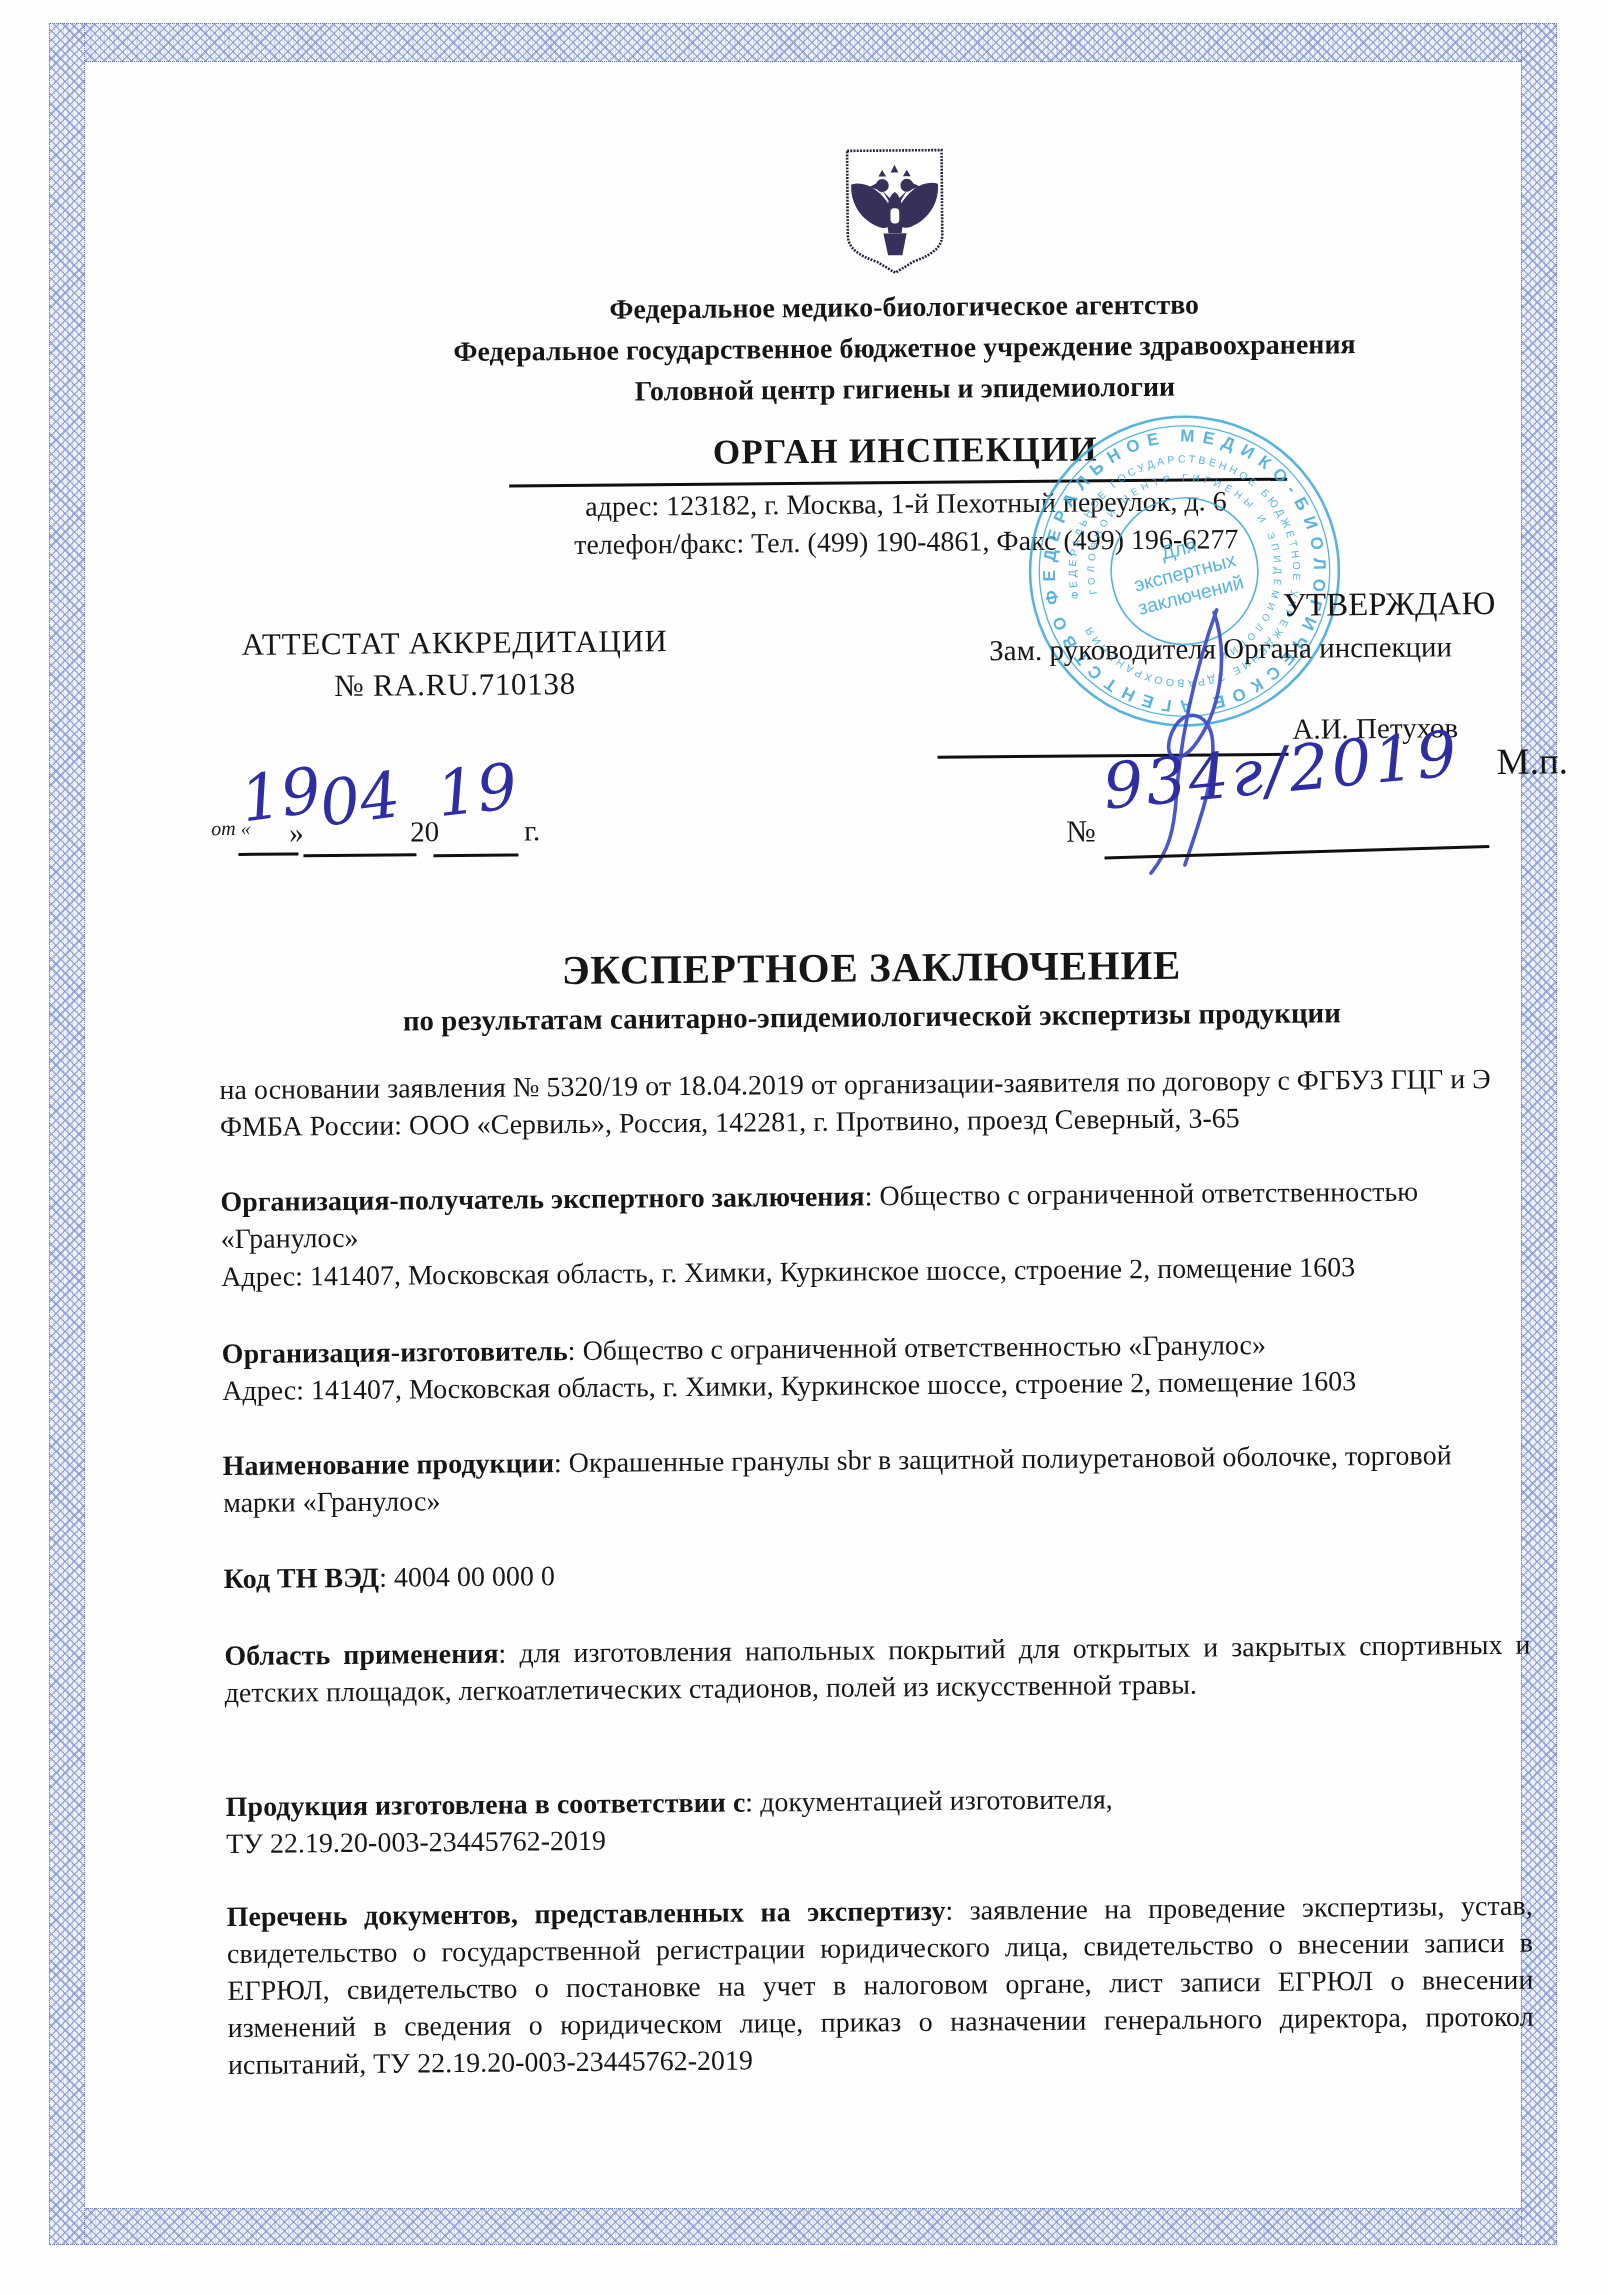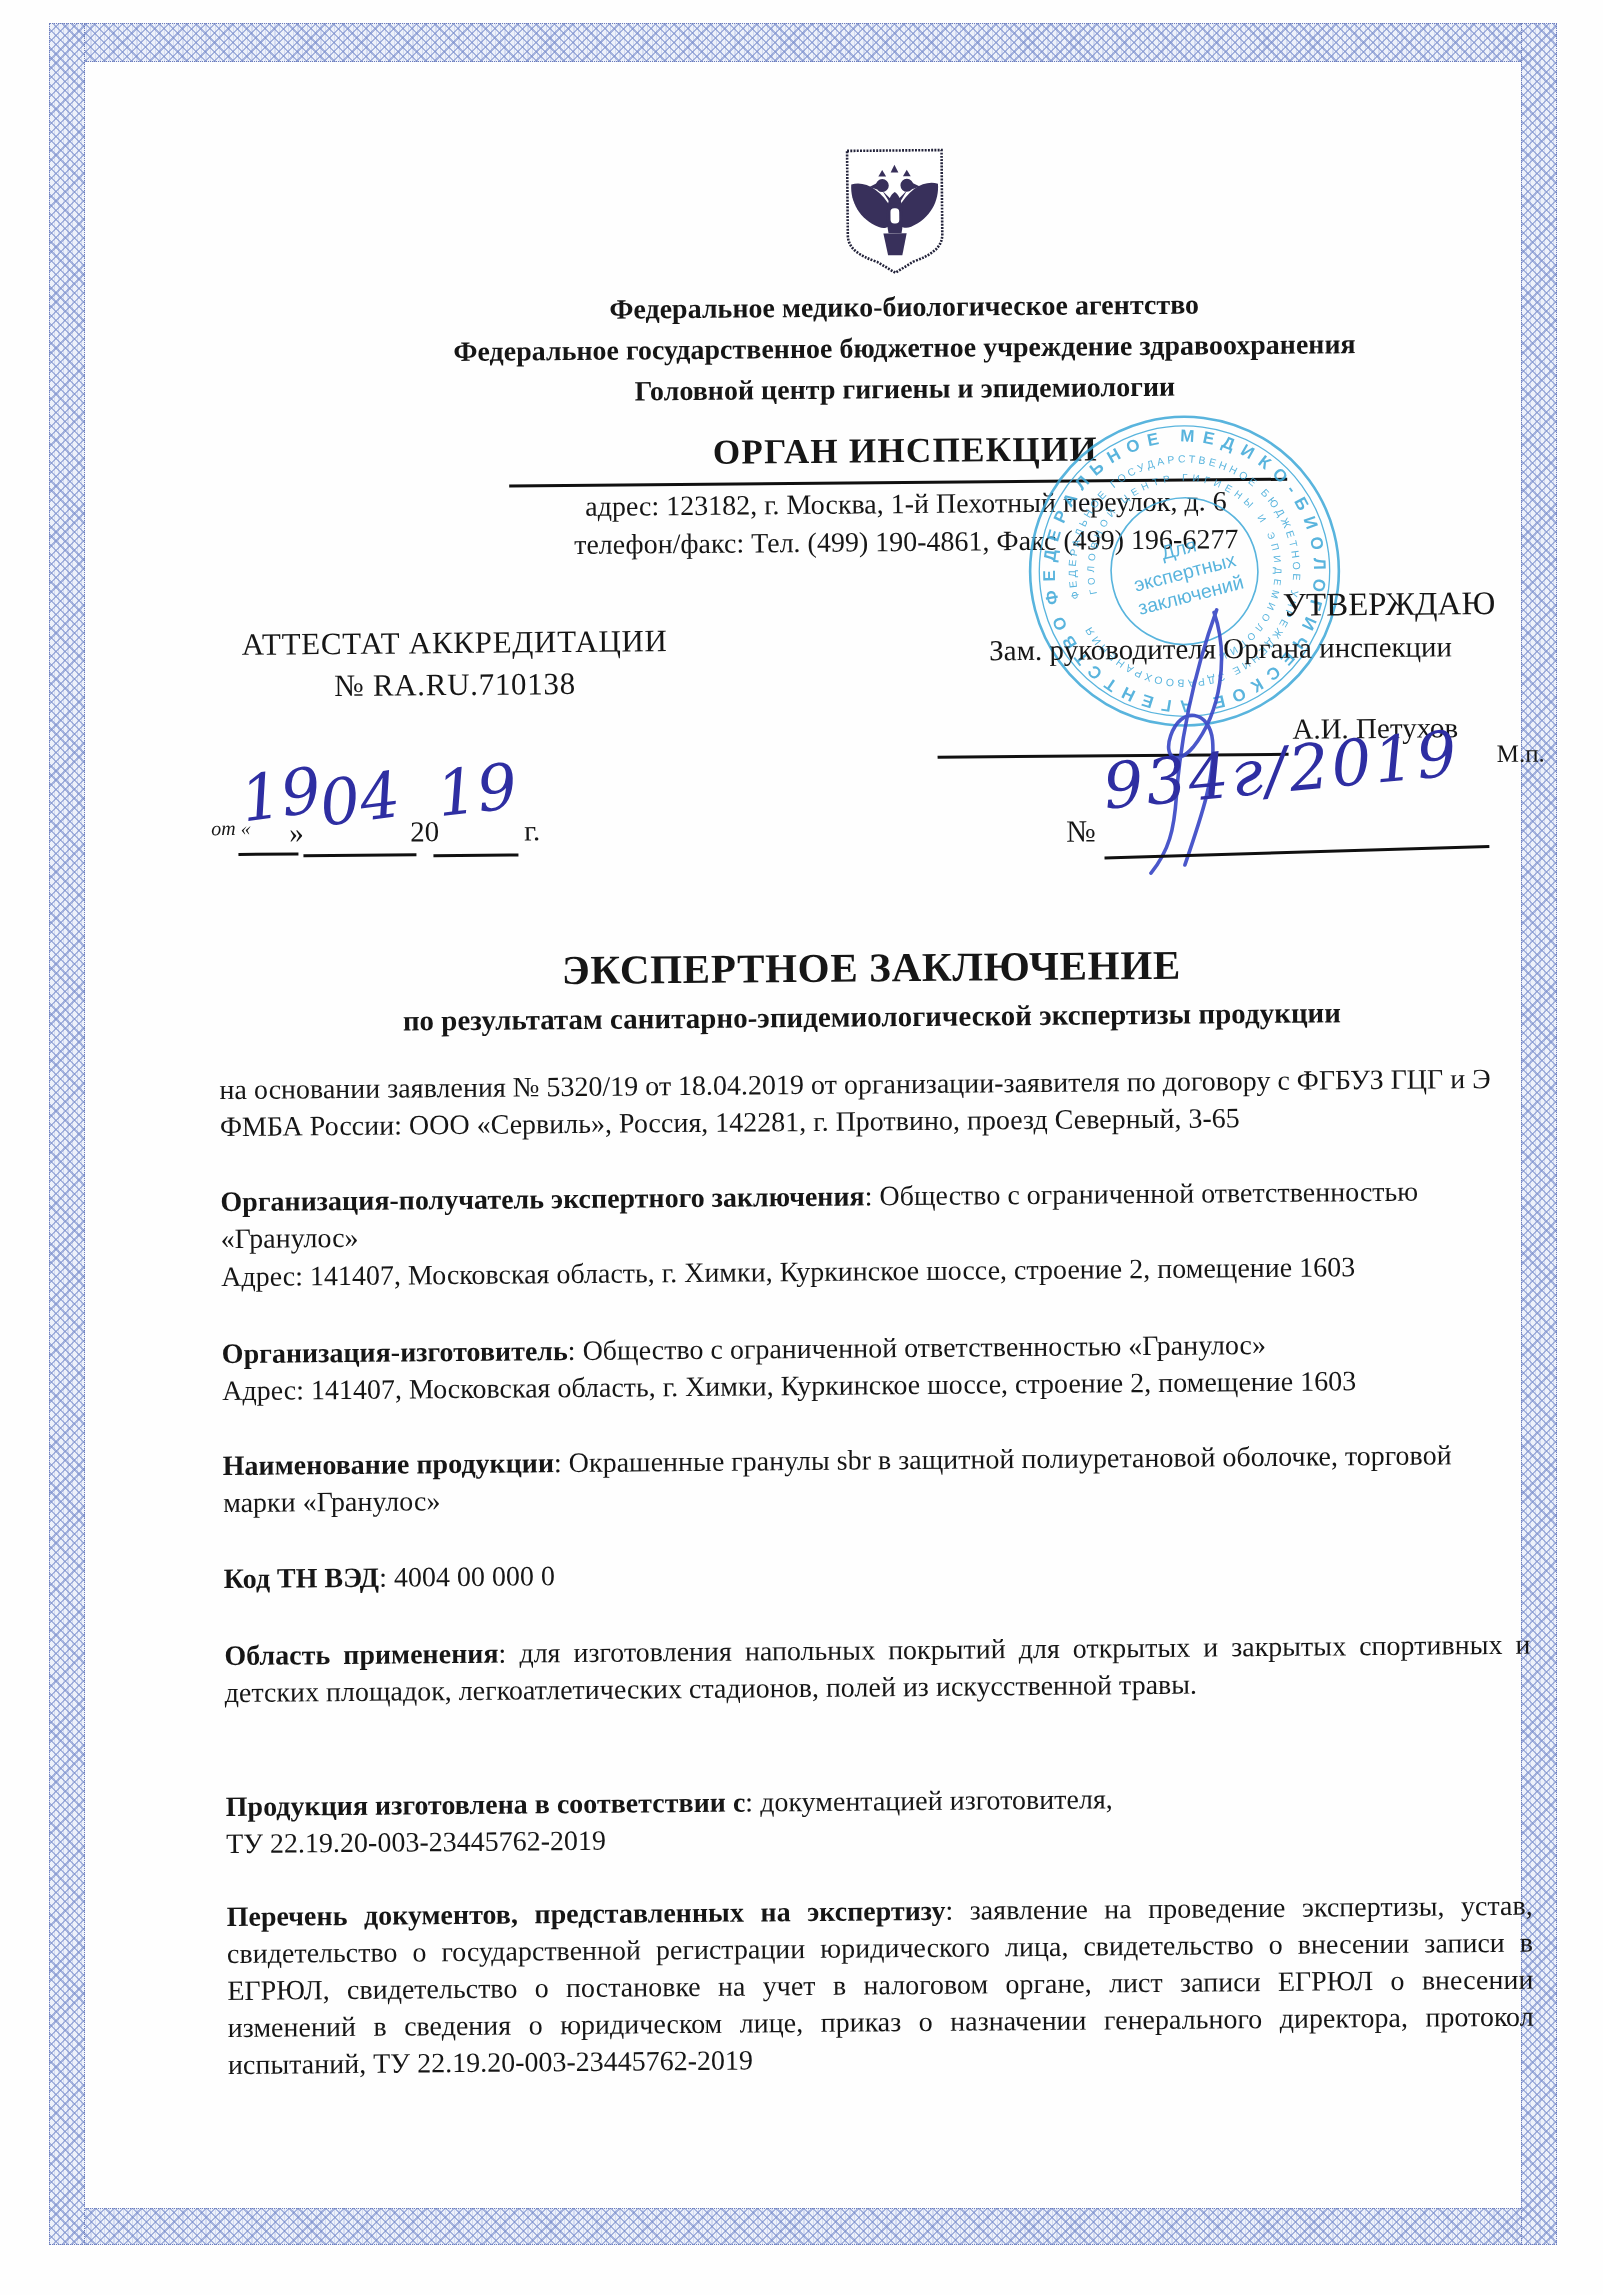--- a/index.html
+++ b/index.html
@@ -28,21 +28,21 @@
   .hdr{left:295px;top:287px;width:1231px;text-align:center;font-weight:bold;font-size:28px;line-height:41px;}
   .organ{left:295px;top:432px;width:1231px;text-align:center;font-weight:bold;font-size:35px;letter-spacing:1.3px;}
   .organ-underline{left:514px;top:482px;width:778px;height:3.3px;background:#101010;}
   .addr{left:295px;top:486px;width:1231px;text-align:center;font-size:28px;line-height:38px;}
 
   .accr{left:196px;top:619px;width:524px;text-align:center;font-size:31px;line-height:42px;letter-spacing:0.7px;}
   .approve-label{left:962px;top:591px;width:537px;text-align:right;padding-right:19.6px;font-size:33px;}
   .approve-pos{left:936px;top:636px;width:576px;text-align:center;font-size:29px;}
   .sig-line{left:940px;top:757px;width:351px;height:2.6px;background:#101010;}
   .approver-name{left:1295px;top:717px;font-size:29px;}
-  .seal-mark{left:1499px;top:746px;font-size:25px;}
+  .seal-mark{left:1499px;top:746px;font-size:37px;}
 
   .date-prefix{left:213px;top:812px;font-size:20px;font-style:italic;}
   .q-close{left:291px;top:812px;font-size:29px;}
   .c20{left:412px;top:812px;font-size:29px;}
   .g-suffix{left:526px;top:812px;font-size:29px;}
   .num-prefix{left:1068px;top:816px;font-size:31px;}
 
   .ink{font-family:"DejaVu Serif",serif;font-style:italic;color:#2e2ea2;}
   .ink.day{left:243px;top:754px;font-size:63px;transform:rotate(-7deg);}
   .ink.month{left:322px;top:759px;font-size:63px;transform:rotate(-7deg);}

